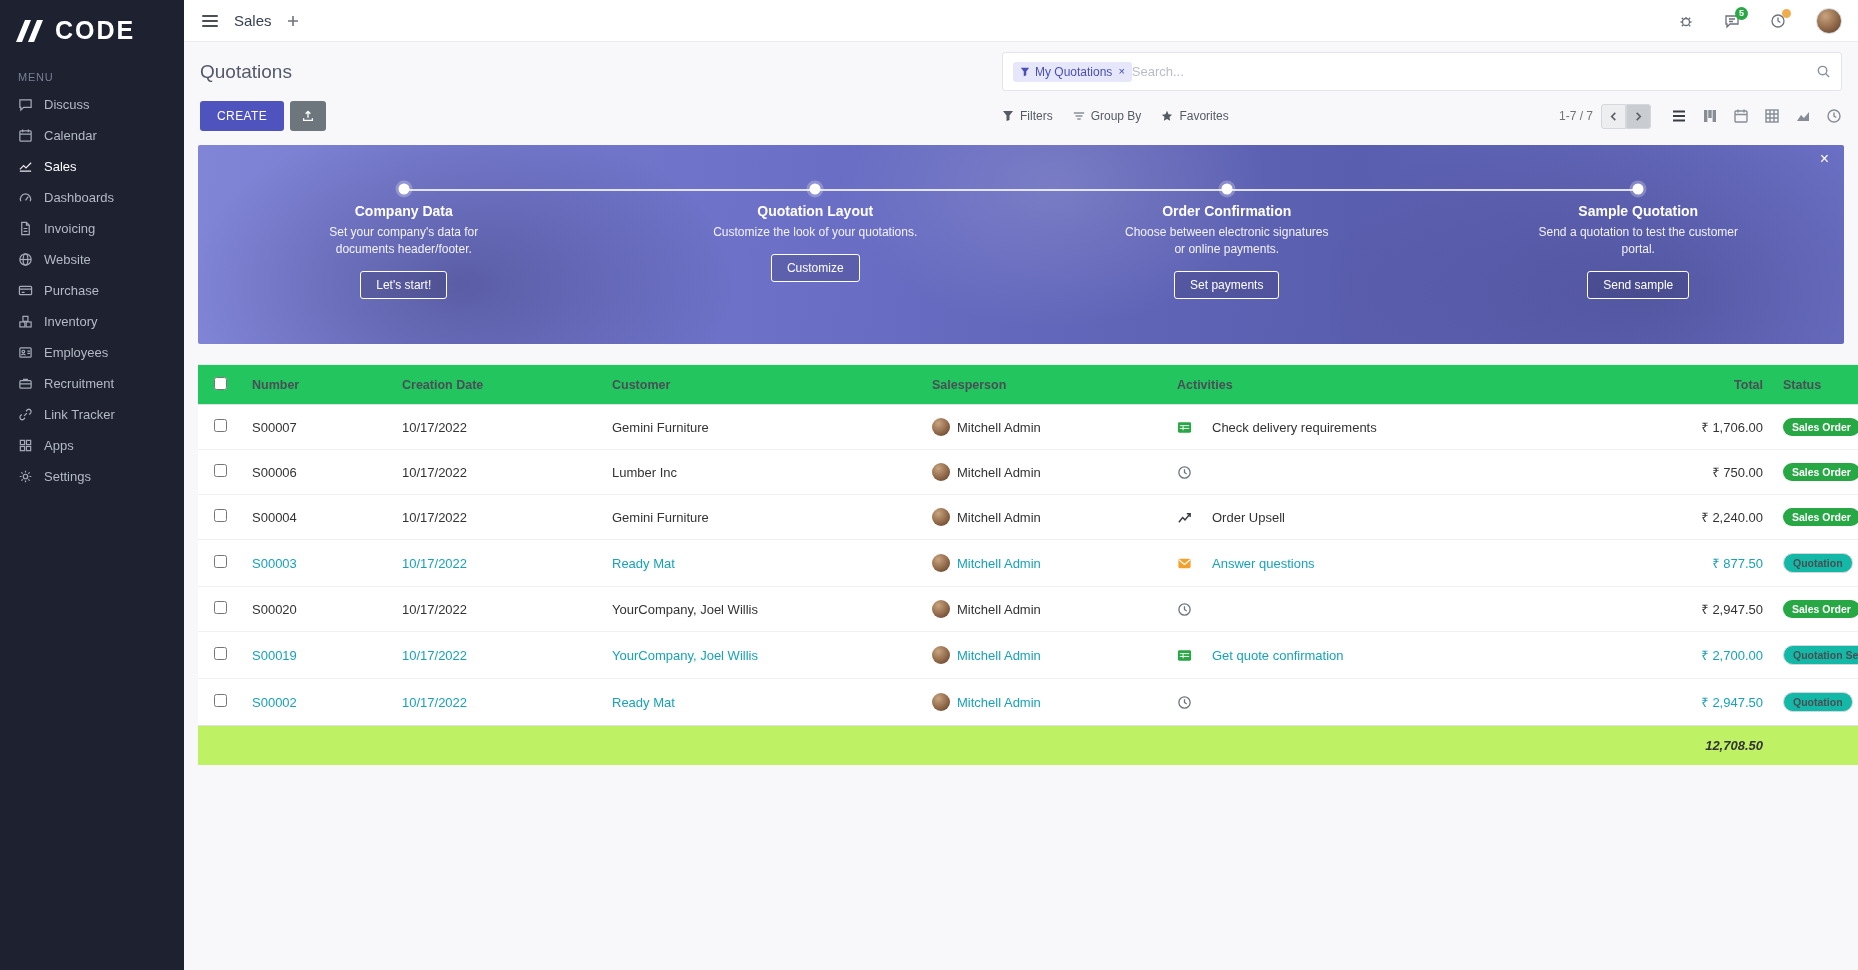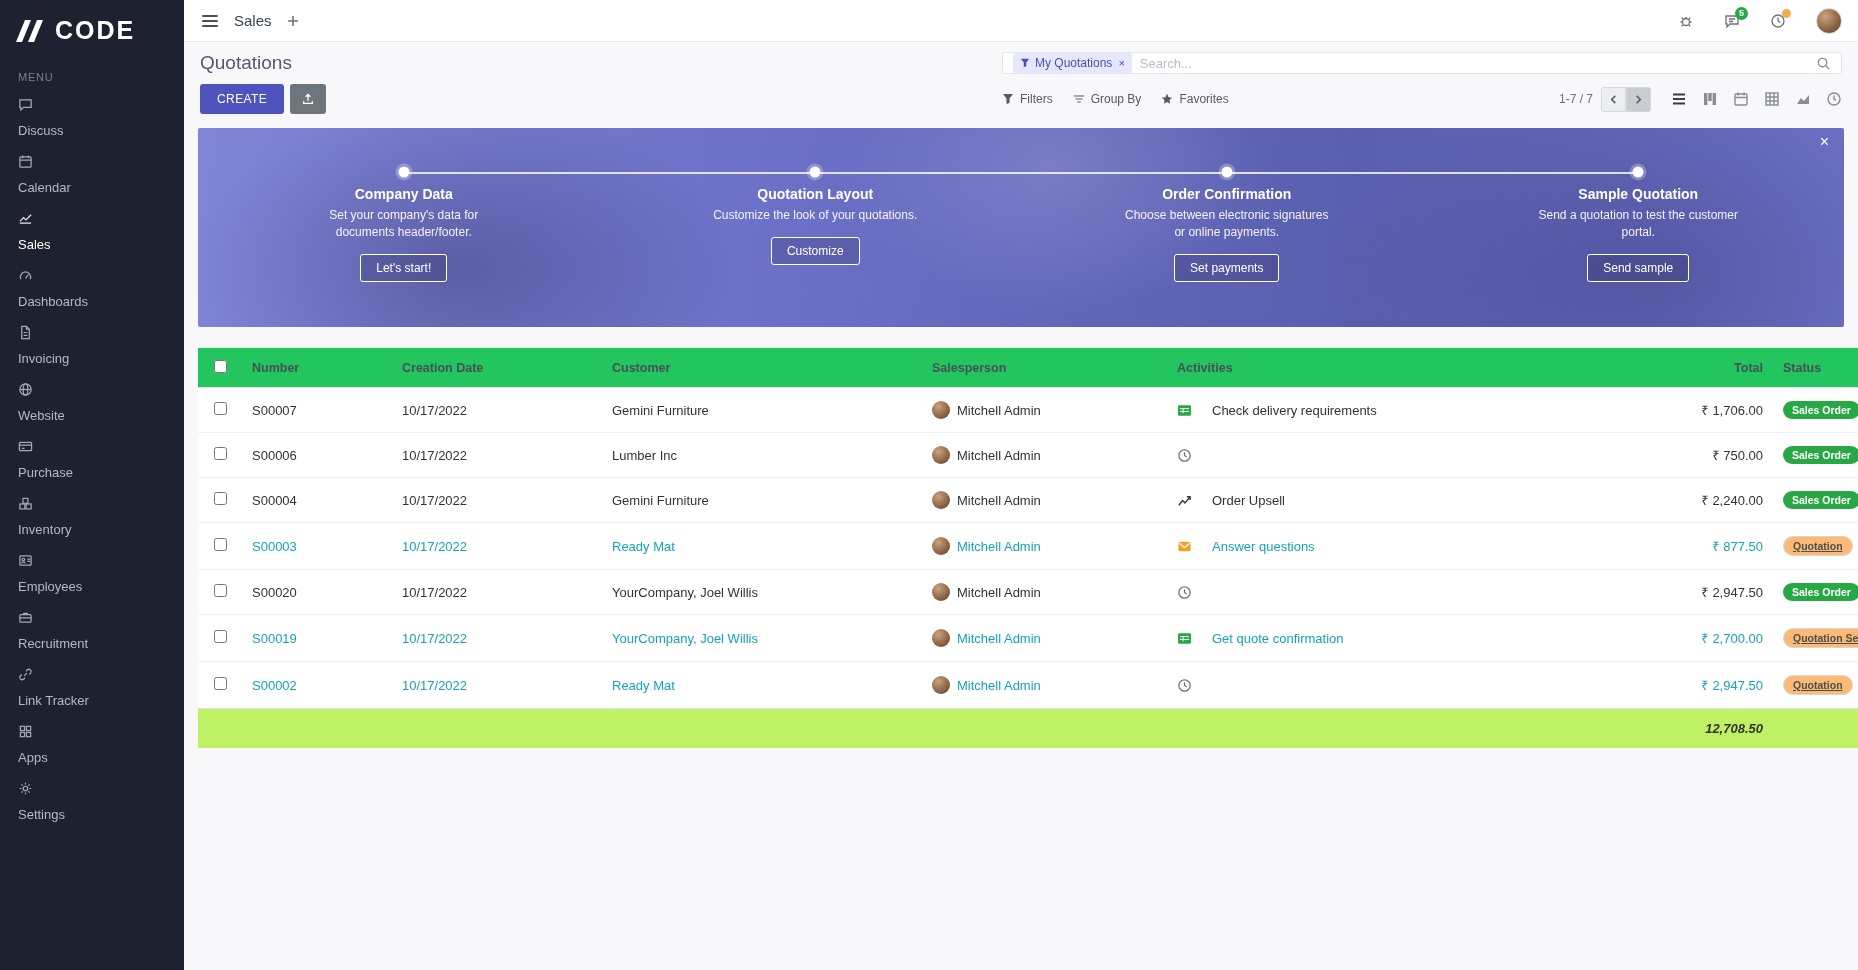--- a/index.html
+++ b/index.html
@@ -7,21 +7,21 @@
   body { font-family:"Liberation Sans", sans-serif; background:#fff; color:#333; }
 
   .layout { display:flex; width:1858px; height:970px; }
 
   
   .sidebar { width:184px; flex-shrink:0; background:#1e2230; color:#b4b9c6; display:flex; flex-direction:column; }
   .logo-row { display:flex; align-items:center; gap:9px; padding:16px 16px 14px; cursor:pointer; }
   .logo-mark svg { display:block; }
   .logo-text { color:#fff; font-size:25px; font-weight:bold; letter-spacing:2px; }
   .menu-heading { padding:12px 18px 6px; font-size:11px; letter-spacing:.8px; color:#787e92; }
-  .menu-item { display:flex; align-items:flex-start; gap:11px; padding:8px 18px; font-size:13px; color:#b4b9c6; cursor:pointer;flex-direction:column; }
+  .menu-item { display:flex; align-items:flex-end; gap:11px; padding:8px 18px; font-size:13px; color:#b4b9c6; cursor:pointer; }
   .menu-item.active { color:#ffffff; }
   .mi-icon { width:15px; height:15px; display:inline-flex; opacity:.9; }
   .mi-icon svg { width:15px; height:15px; stroke:currentColor; fill:none; stroke-width:1.3; }
 
   
   .main { flex:1; min-width:0; display:flex; flex-direction:column; background:#f8f8fb; }
 
   .topbar { height:42px; background:#fff; border-bottom:1px solid #e9e9ef; display:flex; align-items:center; padding:0 16px; gap:14px; flex-shrink:0; }
   .hamburger { display:inline-flex; flex-direction:column; gap:3px; cursor:pointer; padding:4px 2px; }
   .hamburger i { width:16px; height:2px; background:#4a4f57; border-radius:1px; }
@@ -32,21 +32,21 @@
   .sys-item svg { width:16px; height:16px; stroke:currentColor; fill:none; stroke-width:1.3; }
   .count-badge { position:absolute; top:-6px; right:-8px; background:#28a745; color:#fff; font-size:9px; font-weight:bold; line-height:1; padding:2px 4px; border-radius:8px; }
   .dot-badge { position:absolute; top:-4px; right:-5px; width:9px; height:9px; border-radius:50%; background:#f0ad4e; }
   .avatar-top { width:26px; height:26px; border-radius:50%; border:1px solid #d8d8e0;
     background: radial-gradient(circle at 35% 30%, #c9a47e, #8a6344 60%, #553a2b); cursor:pointer; }
 
   
   .control { padding:10px 16px 8px; flex-shrink:0; }
   .control-row1 { display:flex; justify-content:space-between; align-items:center; }
   .page-title { font-size:19px; font-weight:400; color:#55596b; }
-  .searchbar { width:840px; height:22px; background:#fff; border:1px solid #e3e4ef; border-radius:3px; display:flex; align-items:center; padding:0 10px; gap:8px; }
+  .searchbar { width:840px; height:39px; background:#fff; border:1px solid #e3e4ef; border-radius:3px; display:flex; align-items:center; padding:0 10px; gap:0; }
   .facet { display:inline-flex; align-items:center; gap:5px; background:#e6e7fb; border-radius:3px; padding:3px 7px; font-size:12px; color:#4a4fb5; cursor:pointer; white-space:nowrap; }
   .facet svg { width:10px; height:10px; fill:#4a4fb5; }
   .facet-x { font-size:11px; color:#3f44c8; vertical-align:super; margin-left:1px; cursor:pointer; line-height:1; }
   .search-input { flex:1; border:none; outline:none; font-size:13px; color:#555; background:transparent; }
   .search-input::placeholder { color:#b9bcc9; }
   .mag { display:inline-flex; cursor:pointer; }
   .mag svg { width:15px; height:15px; stroke:#8a8f9c; fill:none; stroke-width:1.5; }
 
   .control-row2 { display:flex; justify-content:space-between; align-items:center; margin-top:10px; }
   .left-btns { display:flex; gap:6px; }
@@ -100,21 +100,21 @@
   .cb-cell { text-align:center; }
   input[type=checkbox] { width:13px; height:13px; accent-color:#7a7f8a; cursor:pointer; }
   .sp-cell { display:flex; align-items:center; gap:7px; }
   .avatar-sm { width:18px; height:18px; border-radius:50%; flex-shrink:0;
     background: radial-gradient(circle at 35% 30%, #c9a47e, #8a6344 60%, #553a2b); }
   .act-cell { display:flex; align-items:center; gap:20px; }
   .act-icon { display:inline-flex; width:15px; height:15px; flex-shrink:0; cursor:pointer; }
   .act-icon svg { width:15px; height:15px; }
   .badge { display:inline-block; font-size:10.5px; font-weight:bold; padding:3px 9px; border-radius:10px; white-space:nowrap; }
   .badge-green { background:#28a745; color:#fff; }
-  .badge-gray { background:#fdba74; color:#4a4f54; border:1px solid #d4d6da;text-decoration:underline; }
+  .badge-gray { background:#14b8a6; color:#4a4f54; border:1px solid #d4d6da; }
   tfoot td { padding:12px 10px; border-top:1px solid #dde0e5; background:#bef264;font-style:italic; }
   .foot-total { font-size:13px; font-weight:bold; color:#333; }
 </style>
 </head>
 <body>
 
 <div class="layout">
 
   <aside class="sidebar">
     <div class="logo-row">

